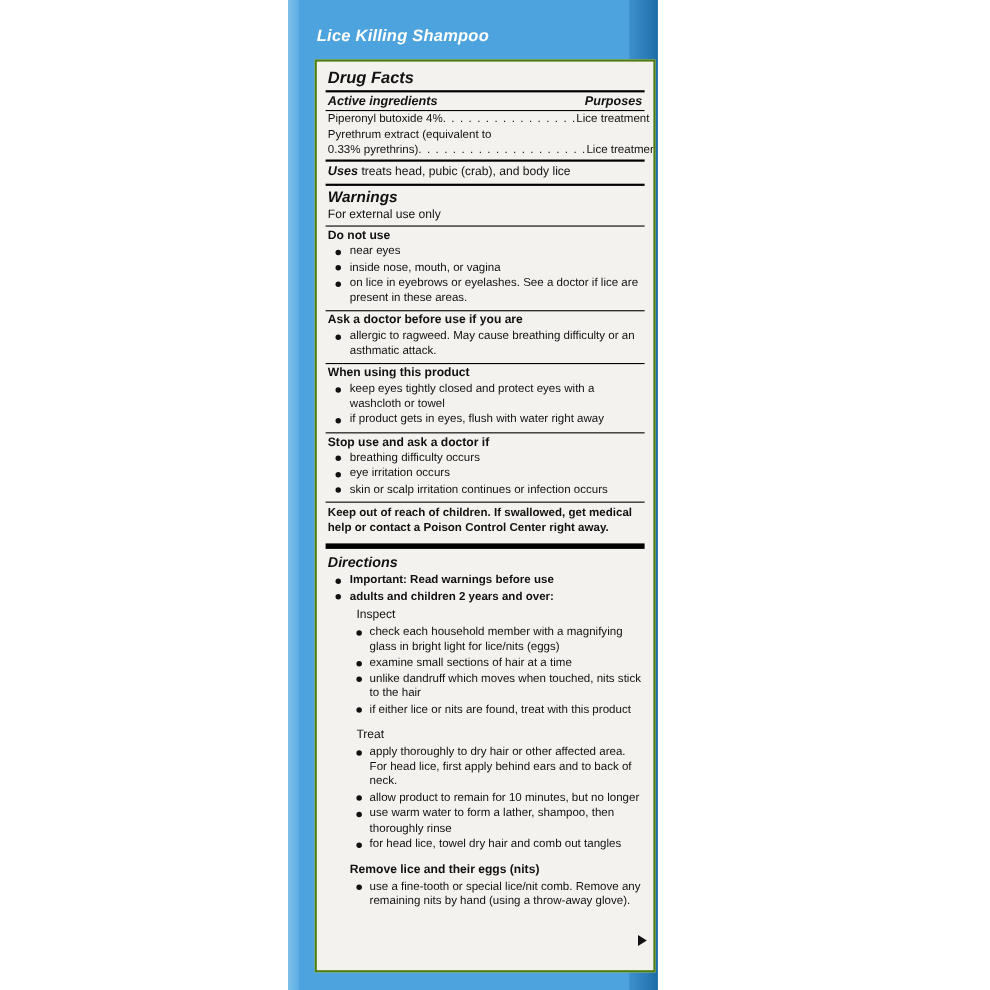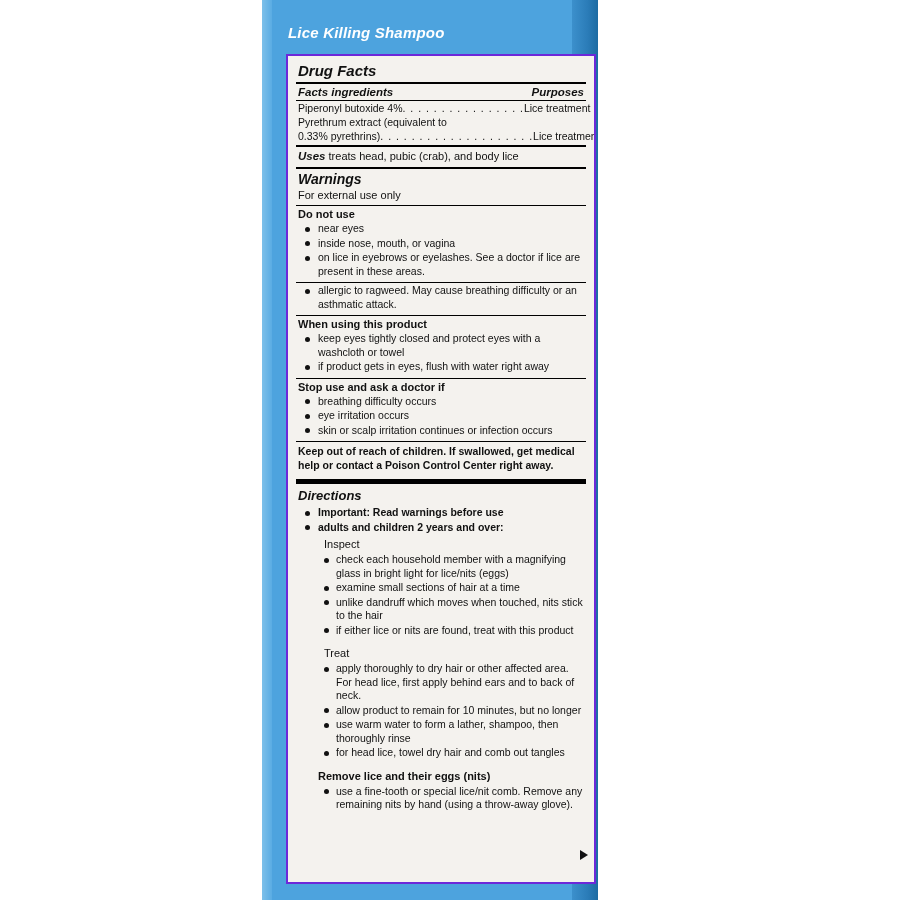--- a/index.html
+++ b/index.html
@@ -59,21 +59,21 @@
   }
 
   
   .panel {
     position: absolute;
     left: 286px;
     top: 54px;
     width: 310px;
     height: 830px;
     background: #f4f2ee;
-    border: 2px solid #6d28d9;
+    border: 2px solid #4d7c0f;
     box-sizing: border-box;
     padding: 0;
     overflow: hidden;
   }
   .panel-inner {
     padding: 4px 8px 0 8px;
     color: #111;
   }
   .df-title {
     font-size: 15px;
@@ -207,21 +207,21 @@
   <div class="box-edge-right"></div>
 
   <div class="title-bar">Lice Killing Shampoo</div>
 
   <div class="panel">
     <div class="panel-inner">
 
       <div class="df-title">Drug Facts</div>
 
       <div class="row-split">
-        <span class="left">Facts ingredients</span>
+        <span class="left">Active ingredients</span>
         <span class="right">Purposes</span>
       </div>
       <div class="hr-thin"></div>
 
       <div class="ing-line">
         <span>Piperonyl butoxide 4%</span><span class="dots">. . . . . . . . . . . . . . . .</span><span>Lice treatment</span>
       </div>
       <div class="ing-line">
         <span>Pyrethrum extract (equivalent to</span>
       </div>
@@ -243,20 +243,21 @@
       <div class="hr-thin"></div>
 
       <div class="sub-hd">Do not use</div>
       <ul class="bl">
         <li>near eyes</li>
         <li>inside nose, mouth, or vagina</li>
         <li>on lice in eyebrows or eyelashes. See a doctor if lice are present in these areas.</li>
       </ul>
       <div class="hr-thin"></div>
 
+      <div class="sub-hd">Ask a doctor before use if you are</div>
       <ul class="bl">
         <li>allergic to ragweed. May cause breathing difficulty or an asthmatic attack.</li>
       </ul>
       <div class="hr-thin"></div>
 
       <div class="sub-hd">When using this product</div>
       <ul class="bl">
         <li>keep eyes tightly closed and protect eyes with a washcloth or towel</li>
         <li>if product gets in eyes, flush with water right away</li>
       </ul>

